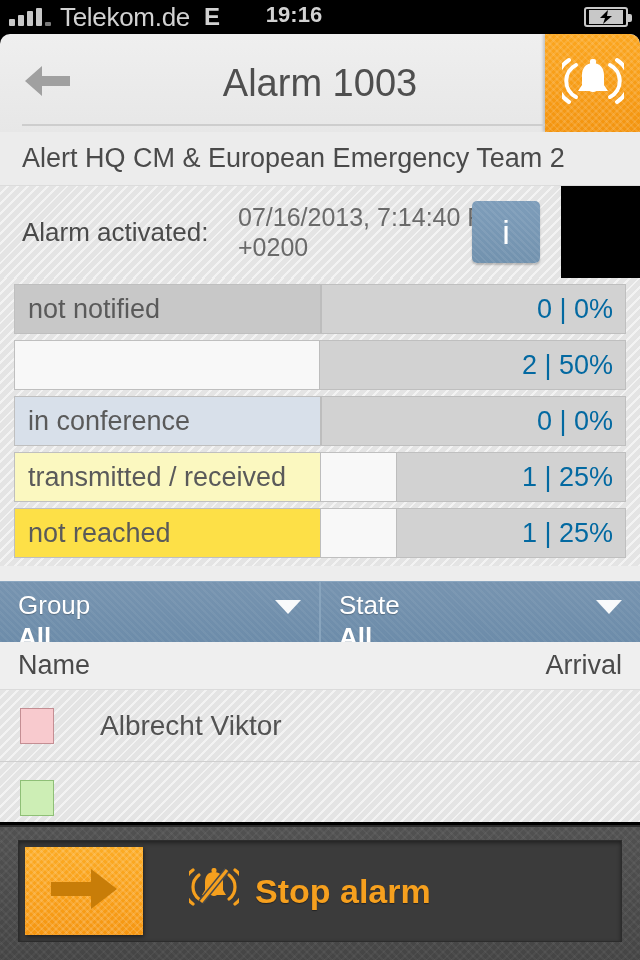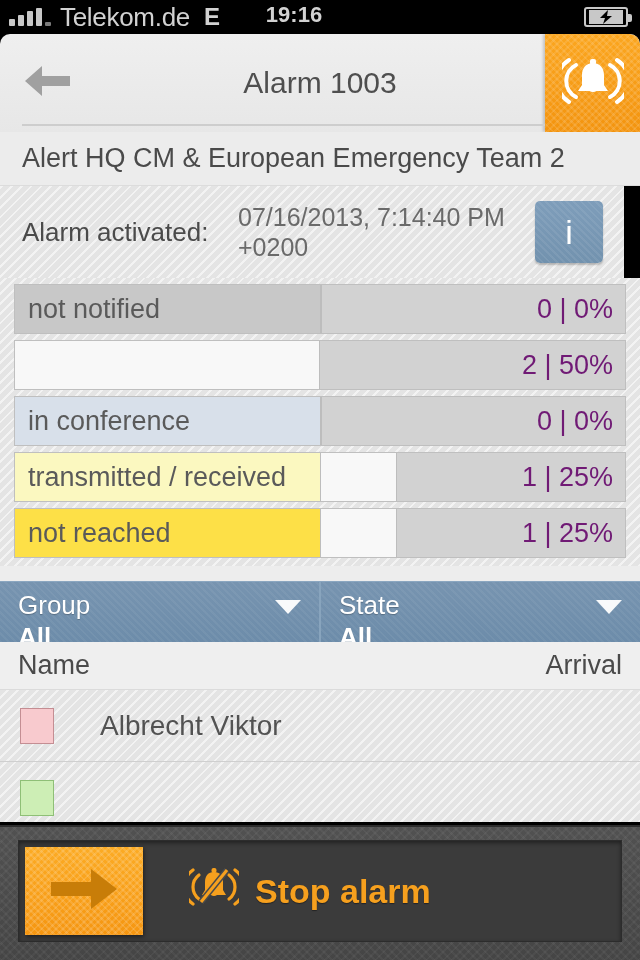--- a/index.html
+++ b/index.html
@@ -110,21 +110,21 @@
     transform: translateY(-50%);
     width: 56px; height: 50px;
     display: flex; align-items: center; justify-content: center;
   }
   .hdr-title {
     position: absolute;
     left: 0; right: 0;
     top: 50%;
     transform: translateY(-50%);
     text-align: center;
-    font-size: 30px;
+    font-size: 38px;
     color: #4f4f4f;
     padding: 0 110px;
     white-space: nowrap;
     overflow: hidden;
     text-overflow: ellipsis;
   }
   .hdr-alarm-btn {
     position: absolute;
     right: 0; top: 0;
     width: 95px; height: 98px;
@@ -163,21 +163,21 @@
     background-color: #e4e4e4;
     background-image: repeating-linear-gradient(
       -45deg,
       rgba(255,255,255,.55) 0 2px,
       rgba(0,0,0,0) 2px 7px
     );
   }
   .activated {
     position: absolute;
     top: 186px; left: 0;
-    width: 624px; height: 92px;
+    width: 561px; height: 92px;
     display: flex; align-items: center;
   }
   .act-label {
     font-size: 26px;
     color: #4a4a4a;
     margin-left: 22px;
     width: 210px;
   }
   .act-value {
     font-size: 25px;
@@ -238,21 +238,21 @@
   .bar-fill {
     position: absolute;
     left: 0; top: 0; bottom: 0;
     background: #f8f8f8;
     border-right: 1px solid #bdbdbd;
   }
   .bar-count {
     position: relative;
     z-index: 2;
     font-size: 27px;
-    color: #701a75;
+    color: #0369a1;
     padding-right: 12px;
   }
 
   
   .filters {
     position: absolute;
     top: 566px; left: 0;
     width: 640px;
   }
   .filters-gap {

